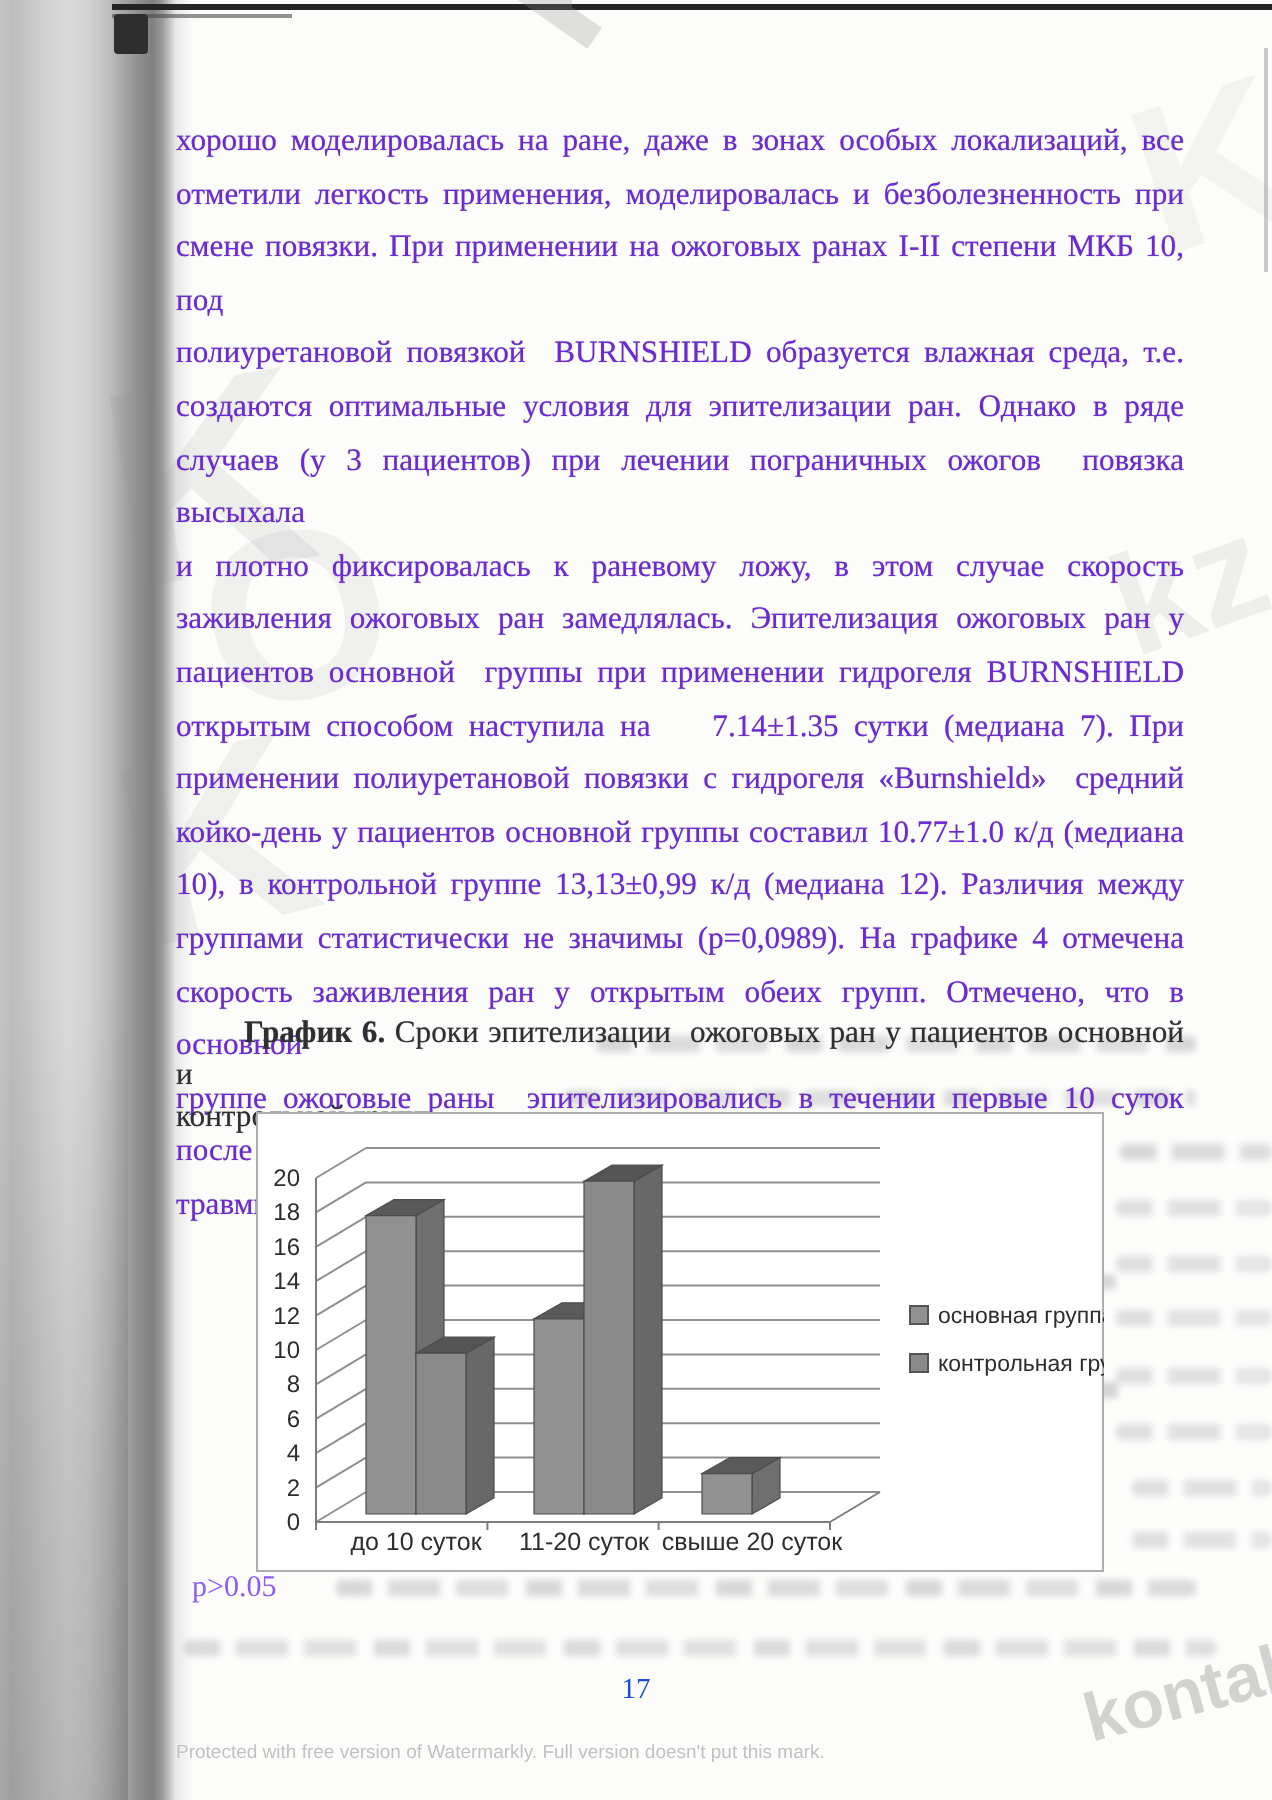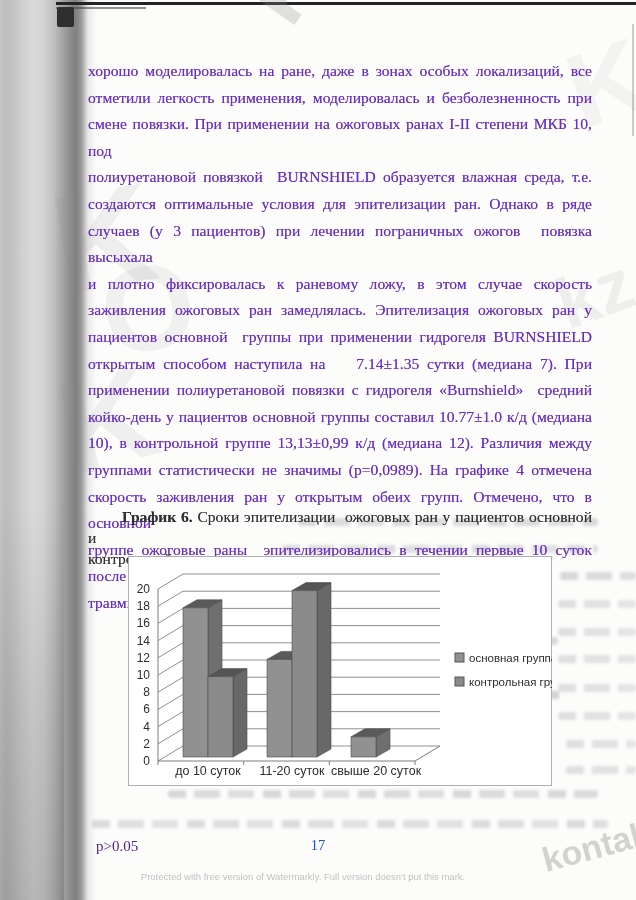--- a/index.html
+++ b/index.html
@@ -32,24 +32,24 @@
   .bline.lastline{text-align-last:left;}
   
   .caption{position:absolute;left:88px;top:506px;width:504px;font-size:15.6px;
     line-height:21px;color:#2e2e33;text-shadow:0 0 .5px rgba(46,46,51,.55);}
   .cap1{text-align:justify;text-align-last:justify;text-indent:34px;}
   .cap2{text-align:left;}
   
   .chart-wrap{position:absolute;left:128px;top:556px;width:424px;height:230px;}
   .chart-wrap svg{display:block;}
   
-  .p-value{position:absolute;left:96px;top:838px;font-size:15px;color:#4c1d95;}
+  .p-value{position:absolute;left:96px;top:786px;font-size:15px;color:#8b5cf6;}
   .page-number{position:absolute;left:288px;top:837px;width:60px;text-align:center;
     font-size:14.5px;color:#1d4ed8;}
-  .wm-notice{position:absolute;left:88px;top:871px;width:430px;text-align:center;
+  .wm-notice{position:absolute;left:88px;top:871px;width:430px;
     font-family:"Liberation Sans",sans-serif;font-size:9.5px;color:#c2c1c0;
     text-shadow:0 0 1px rgba(255,255,255,.8);filter:blur(.3px);white-space:nowrap;}
 </style>
 </head>
 <body>
 
 <div class="page">
   <div class="gutter"></div>
   <div class="gutter-bottom-shade"></div>
   <div class="scan-top-line"></div>

